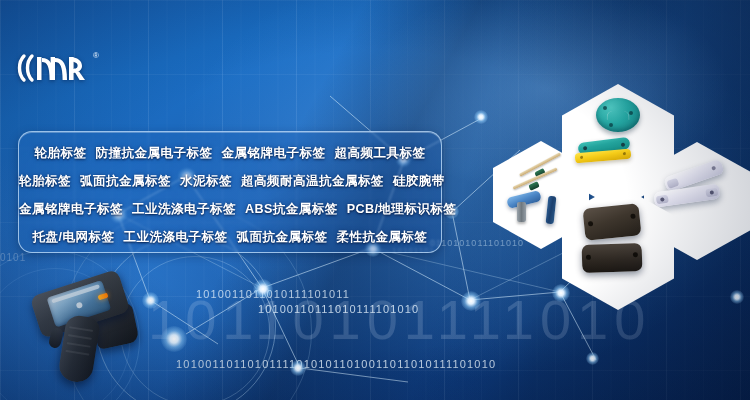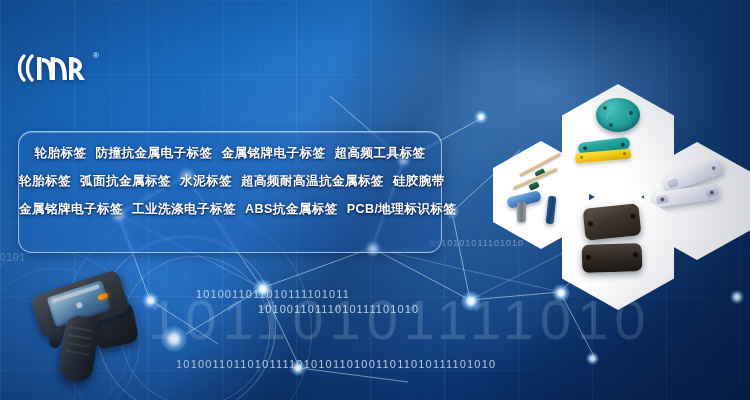--- a/index.html
+++ b/index.html
@@ -378,15 +378,16 @@
       <span class="reg">®</span>
     </div>
   </div>
 
 
 
   <div class="panel">
     <div class="row" id="tagrow0"><span>轮胎标签</span><span class="sp"></span><span>防撞抗金属电子标签</span><span class="sp"></span><span>金属铭牌电子标签</span><span class="sp"></span><span>超高频工具标签</span></div>
     <div class="row" id="tagrow1"><span>轮胎标签</span><span class="sp"></span><span>弧面抗金属标签</span><span class="sp"></span><span>水泥标签</span><span class="sp"></span><span>超高频耐高温抗金属标签</span><span class="sp"></span><span>硅胶腕带</span></div>
     <div class="row" id="tagrow2"><span>金属铭牌电子标签</span><span class="sp"></span><span>工业洗涤电子标签</span><span class="sp"></span><span>ABS抗金属标签</span><span class="sp"></span><span>PCB/地理标识标签</span></div>
+    <div class="row" id="tagrow3"><span>托盘/电网标签</span><span class="sp"></span><span>工业洗涤电子标签</span><span class="sp"></span><span>弧面抗金属标签</span><span class="sp"></span><span>柔性抗金属标签</span></div>
   </div>
 
 </div>
 
 </body></html>

